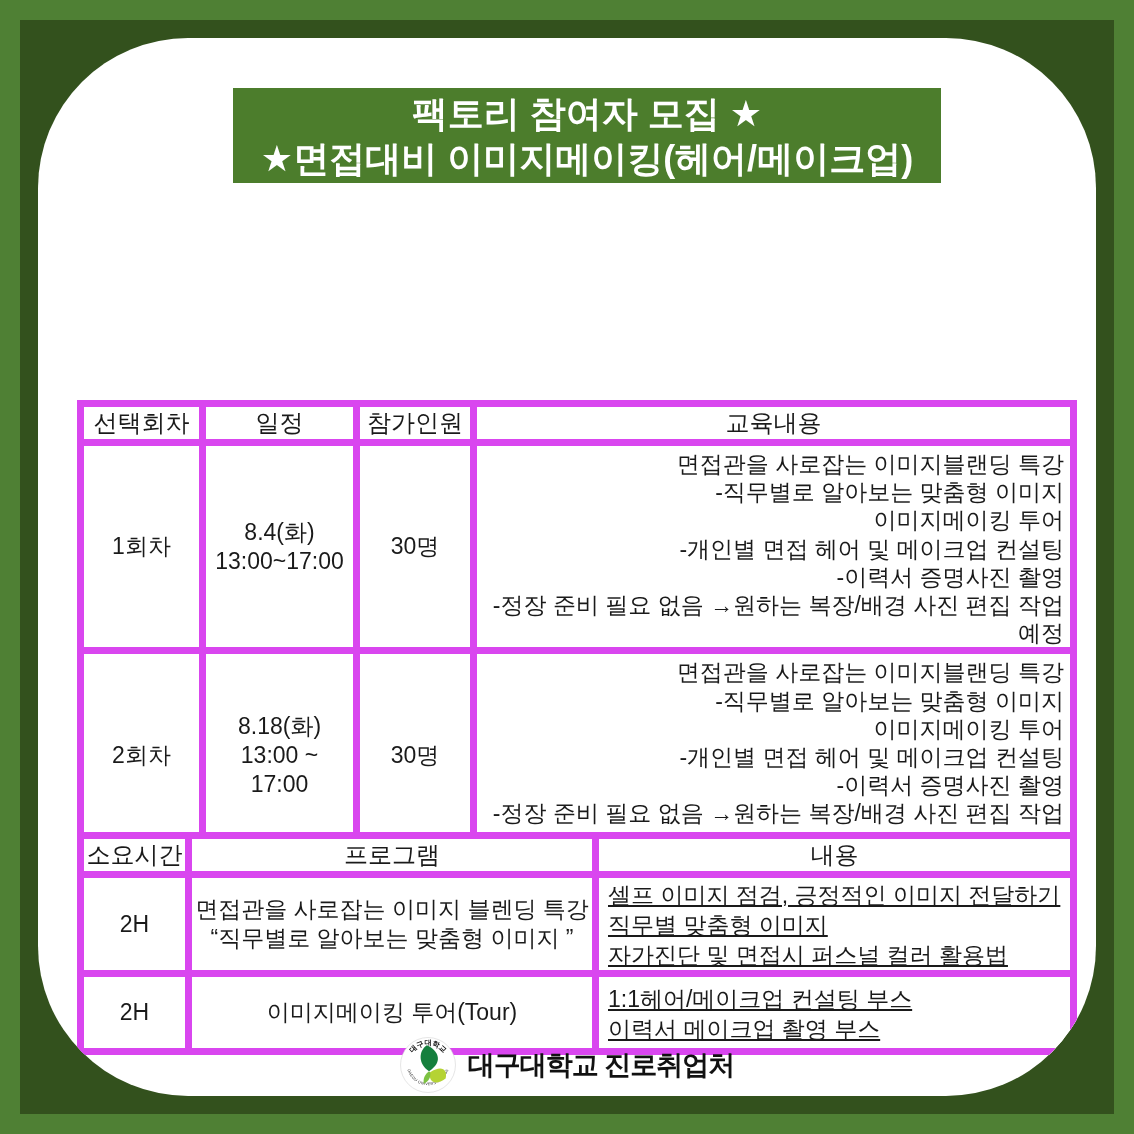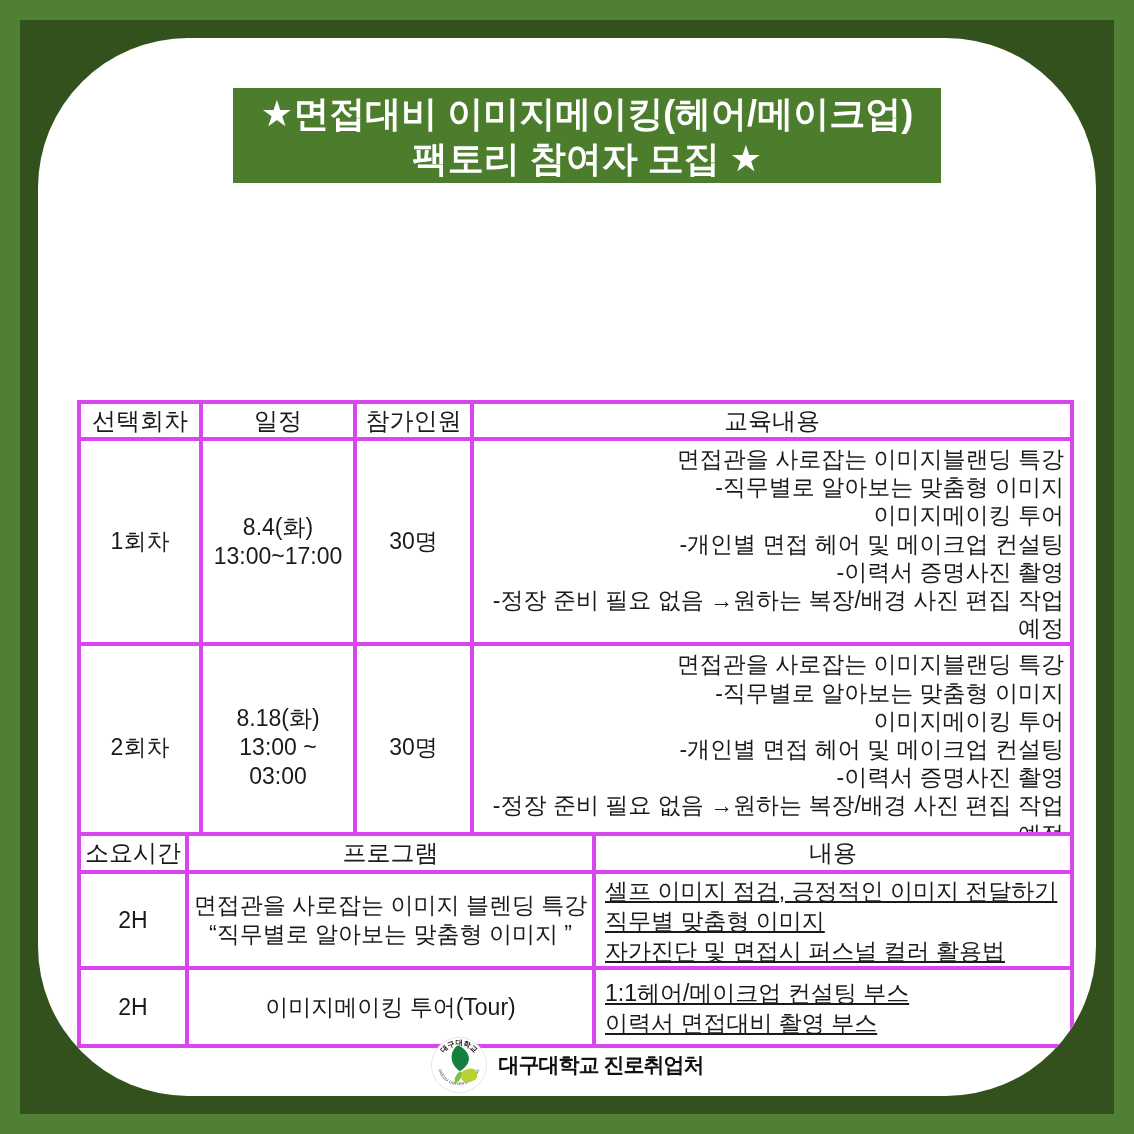--- a/index.html
+++ b/index.html
@@ -18,45 +18,45 @@
     position:absolute;left:195px;top:50px;width:708px;height:95px;
     background:#4c7d2c;color:#ffffff;text-align:center;
     font-weight:bold;font-size:36px;line-height:45px;padding-top:3px;box-sizing:border-box;
   }
   .info{position:absolute;left:19px;top:212px;font-size:24px;line-height:28.7px;white-space:nowrap;}
   .info .b{font-weight:bold;}
   .info .red{color:#ec1212;}
   table{border-collapse:collapse;table-layout:fixed;position:absolute;background:#fff;}
   table.t1{left:39px;top:362px;}
   table.t2{left:39px;top:794px;border-radius:23px;}
-  th,td{border:4px solid #d946ef;padding:0;font-weight:normal;font-size:23px;overflow:hidden;}
+  th,td{border:7px solid #d946ef;padding:0;font-weight:normal;font-size:23px;overflow:hidden;}
   table{border:2px solid #1c1c1c;}
   thead th{border-bottom:2px solid #1c1c1c;font-size:24px;}
   .cc{text-align:center;vertical-align:middle;}
   .edu{vertical-align:top;text-align:right;padding:4px 6px 0 7px;line-height:28.2px;}
   .lines{line-height:29px;}
   .detail{vertical-align:middle;text-align:left;padding:2px 6px 0 9px;line-height:30px;text-decoration:underline;}
   .sec5{position:absolute;left:19px;top:752px;font-size:24px;font-weight:bold;}
   .footer{
     position:absolute;left:0;top:998px;width:1058px;height:58px;
     display:flex;align-items:center;justify-content:center;gap:12px;
   }
   .logo{width:56px;height:56px;flex:0 0 auto;}
-  .footer-title{font-size:21px;font-weight:bold;color:#111;letter-spacing:-1px;}
+  .footer-title{font-size:27px;font-weight:bold;color:#111;letter-spacing:-1px;}
 </style>
 </head>
 <body>
 
 <div class="canvas">
   <div class="frame-inner"></div>
   <div class="content">
 
     <div class="banner">
+      <div>팩토리 참여자 모집 ★</div>
       <div>★면접대비 이미지메이킹(헤어/메이크업)</div>
-      <div>팩토리 참여자 모집 ★</div>
     </div>
 
 
     <table class="t1">
       <colgroup>
           <col style="width:122px">
           <col style="width:154px">
           <col style="width:117px">
           <col style="width:600px">
         </colgroup>
@@ -83,21 +83,21 @@
             <div> -개인별 면접 헤어 및 메이크업 컨설팅</div>
             <div> -이력서 증명사진 촬영</div>
             <div> -정장 준비 필요 없음 →원하는 복장/배경 사진 편집 작업예정</div>
           </td>
         </tr>
         <tr style="height:172px">
           <td class="cc">2회차</td>
           <td class="cc lines">
             <div>8.18(화)</div>
             <div>13:00 ~</div>
-            <div>03:00</div>
+            <div>17:00</div>
           </td>
           <td class="cc">30명</td>
           <td class="edu">
             <div>면접관을 사로잡는 이미지블랜딩 특강</div>
             <div> -직무별로 알아보는 맞춤형 이미지</div>
             <div>이미지메이킹 투어</div>
             <div> -개인별 면접 헤어 및 메이크업 컨설팅</div>
             <div> -이력서 증명사진 촬영</div>
             <div> -정장 준비 필요 없음 →원하는 복장/배경 사진 편집 작업예정</div>
           </td>
@@ -130,21 +130,21 @@
             <div>셀프 이미지 점검, 긍정적인 이미지 전달하기</div>
             <div>직무별 맞춤형 이미지</div>
             <div>자가진단 및 면접시 퍼스널 컬러 활용법</div>
           </td>
         </tr>
         <tr style="height:78px">
           <td class="cc">2H</td>
           <td class="cc">이미지메이킹 투어(Tour)</td>
           <td class="detail">
             <div>1:1헤어/메이크업 컨설팅 부스</div>
-            <div>이력서 면접대비 촬영 부스</div>
+            <div>이력서 메이크업 촬영 부스</div>
           </td>
         </tr>
       </tbody>
     </table>
 
     <div class="footer">
       <svg class="logo" viewBox="0 0 54 54">
         <circle cx="27" cy="27" r="26.5" fill="#ffffff" stroke="#cccccc" stroke-width="0.5"></circle>
         <defs>
           <path id="arcTop" d="M 8,27 A 19,19 0 0 1 46,27"></path>

